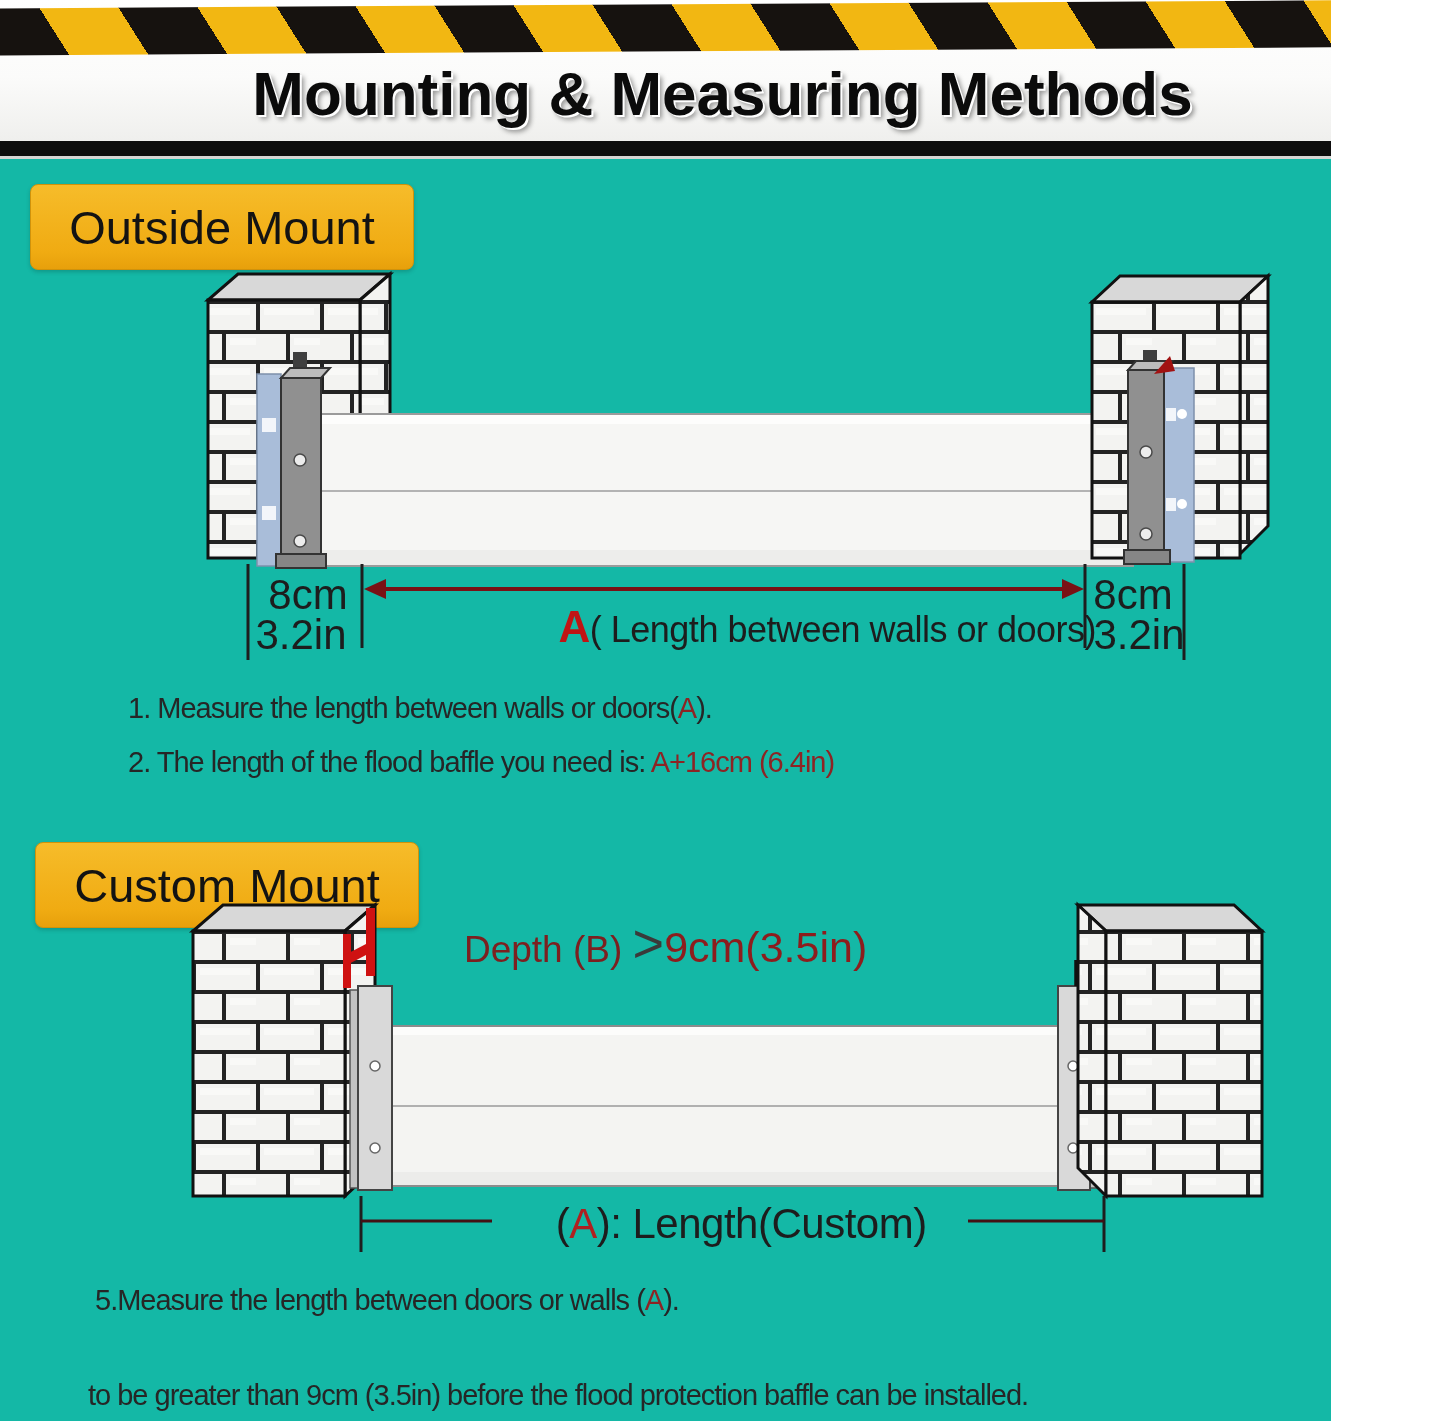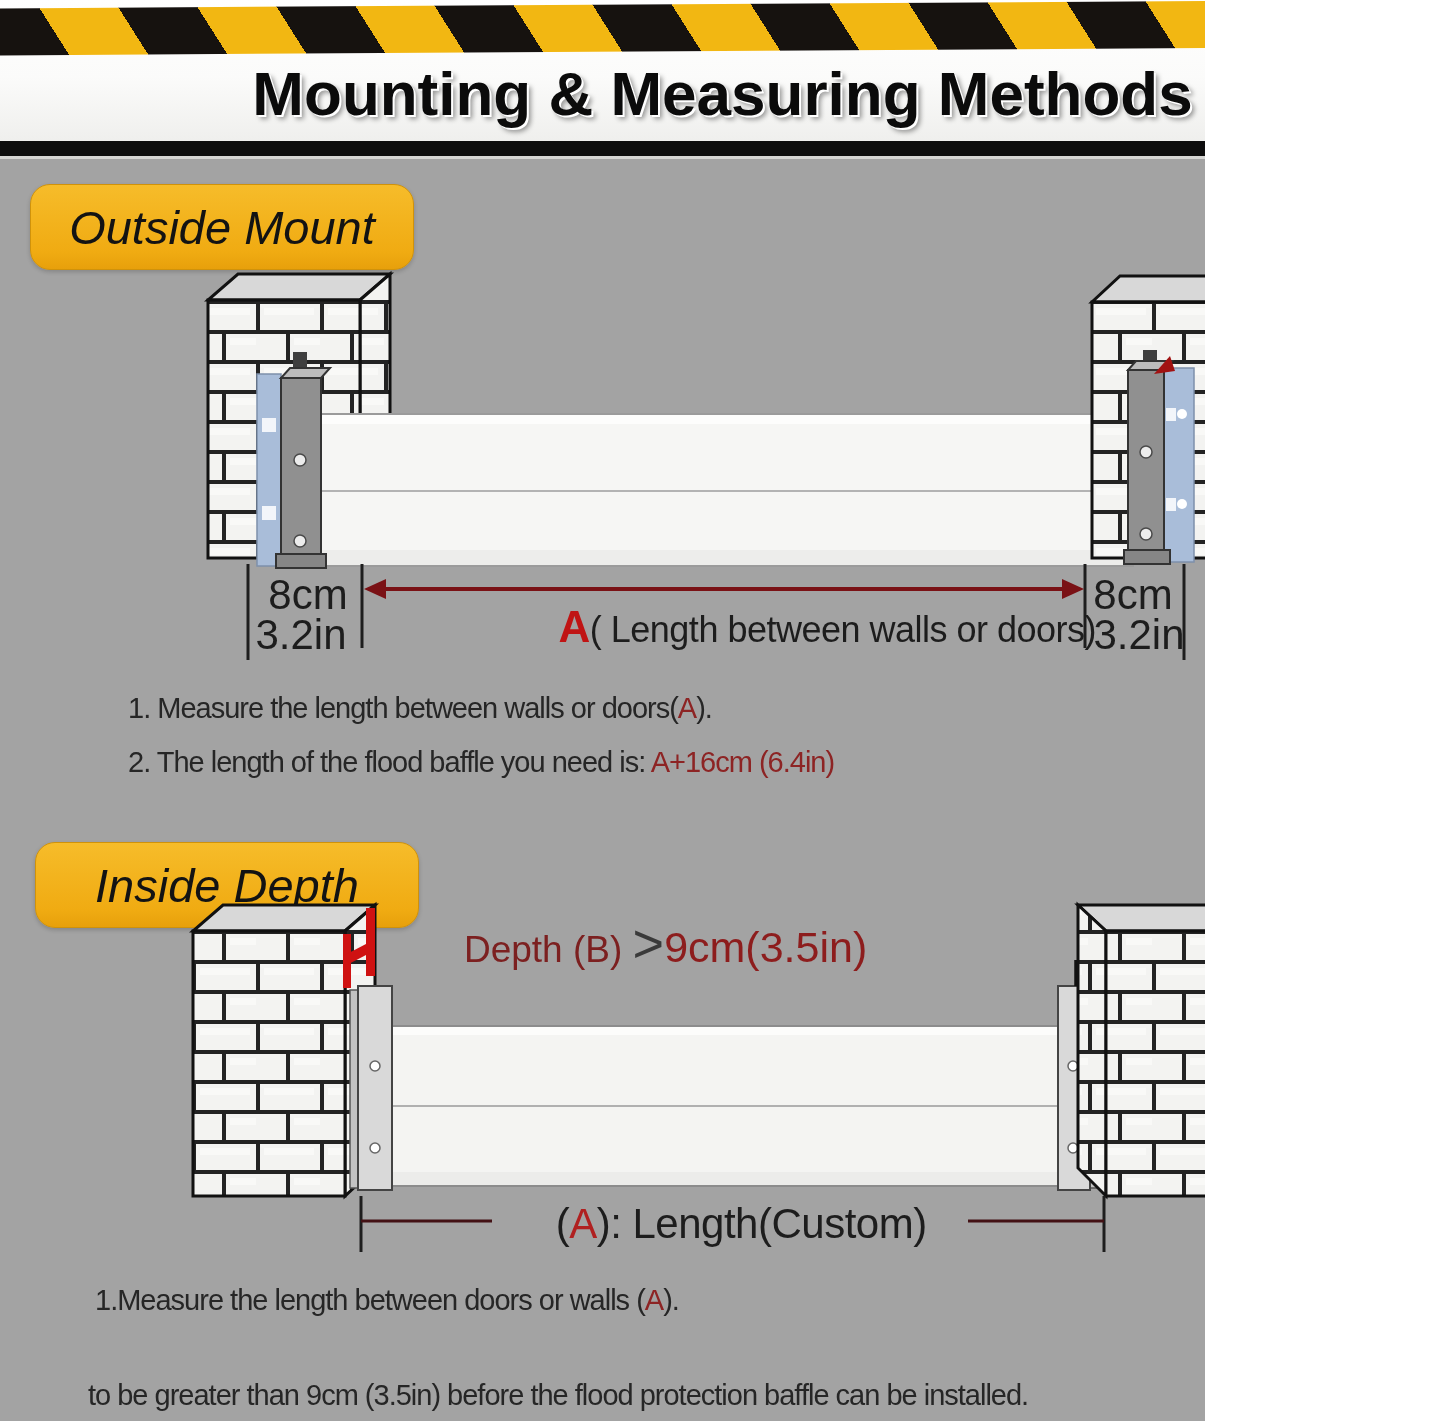--- a/index.html
+++ b/index.html
@@ -1,35 +1,35 @@
 <!DOCTYPE html>
 <html><head>
 <meta charset="utf-8">
 <style>
   html,body{margin:0;padding:0;background:#ffffff;}
-  .page{position:relative;width:1205px;height:1421px;background:#a3a3a3;overflow:hidden;
-        font-family:"Liberation Sans",sans-serif;}
+  .page{position:relative;width:1315px;height:1421px;background:#14b8a6;overflow:hidden;
+        font-family:"Liberation Sans",sans-serif;padding-left:16px;}
 
   
   .title-band{position:absolute;left:0;top:0;width:1445px;height:141px;
               background:linear-gradient(180deg,#ffffff 0%,#fbfbfa 55%,#efefed 100%);}
   .tape{position:absolute;left:-10px;top:4px;width:1465px;height:47px;
         transform:rotate(-0.35deg);
         background:repeating-linear-gradient(58deg,#16120f 0 67px,#f2b712 67px 134px);}
   .page-title{position:absolute;left:0;top:58px;width:1445px;text-align:center;
               font-size:62px;font-weight:bold;color:#0b0b0b;letter-spacing:0px;
               text-shadow:2px 2px 0 #ffffff,4px 4px 5px rgba(0,0,0,0.40);}
   .black-bar{position:absolute;left:0;top:141px;width:1445px;height:15px;background:#0d0d0d;
              border-bottom:3px solid #d5d5d3;}
 
   
-  .badge{position:absolute;height:84px;border-radius:20px;
+  .badge{position:absolute;height:84px;border-radius:8px;
          background:linear-gradient(180deg,#f6bc2a 0%,#f0ab12 80%,#e7a00b 100%);
          border:1px solid #d0920a;display:flex;align-items:center;justify-content:center;
-         font-size:47px;color:#131313;box-shadow:0 2px 4px rgba(0,0,0,0.18);font-style:italic;}
+         font-size:47px;color:#131313;box-shadow:0 2px 4px rgba(0,0,0,0.18);}
   .badge-outside{left:30px;top:184px;width:382px;}
   .badge-inside{left:35px;top:842px;width:382px;}
 
   
   .diagram{position:absolute;left:0;}
   svg text{font-family:"Liberation Sans",sans-serif;fill:#1d1d1d;white-space:pre;}
   .dim{font-size:42px;}
   .spanlbl{font-size:36px;letter-spacing:-0.5px;}
   .spanlbl .big-a{font-size:44px;font-weight:bold;}
   .inlbl{font-size:42px;letter-spacing:-0.5px;}
@@ -129,21 +129,21 @@
     <text class="dim" x="1133" y="609" text-anchor="middle">8cm</text>
     <text class="dim" x="1139" y="649" text-anchor="middle">3.2in</text>
     <text class="spanlbl" x="492" y="642">
       <tspan class="big-a" fill="#c01414">A</tspan><tspan>( Length between walls or doors)</tspan>
     </text>
   </svg>
 
   <div class="step o-step1"><span>1. Measure the length between walls or doors(</span><span class="em">A</span><span>).</span></div>
   <div class="step o-step2"><span>2. The length of the flood baffle you need is: </span><span class="em">A+16cm (6.4in)</span><span></span></div>
 
-  <div class="badge badge-inside">Inside Depth</div>
+  <div class="badge badge-inside">Custom Mount</div>
 
   <svg class="diagram" style="top:898px" width="1445" height="360" viewBox="0 898 1445 360">
     <defs>
       <pattern id="brickB" width="64" height="60" patternUnits="userSpaceOnUse">
         <rect width="64" height="60" fill="#f3f3f1"></rect>
         <rect x="0" y="0" width="64" height="4" fill="#232323"></rect>
         <rect x="0" y="30" width="64" height="4" fill="#232323"></rect>
         <rect x="0" y="0" width="4" height="34" fill="#232323"></rect>
         <rect x="30" y="30" width="4" height="34" fill="#232323"></rect>
         <rect x="8" y="8" width="50" height="7" fill="#fcfcfb" opacity="0.55"></rect>
@@ -199,16 +199,16 @@
       <line x1="361" y1="1196" x2="361" y2="1252" stroke="#1e1e1e" stroke-width="3"></line>
       <line x1="1104" y1="1196" x2="1104" y2="1252" stroke="#1e1e1e" stroke-width="3"></line>
       <line x1="361" y1="1221" x2="492" y2="1221" stroke="#431114" stroke-width="3"></line>
       <line x1="968" y1="1221" x2="1104" y2="1221" stroke="#431114" stroke-width="3"></line>
     </g>
     <text class="inlbl" x="730" y="1238" text-anchor="middle">
       <tspan>(</tspan><tspan fill="#b02020">A</tspan><tspan>): Length(Custom)</tspan>
     </text>
   </svg>
 
-  <div class="step i-step1"><span>1.Measure the length between doors or walls (</span><span class="em">A</span><span>).</span></div>
+  <div class="step i-step1"><span>5.Measure the length between doors or walls (</span><span class="em">A</span><span>).</span></div>
   <div class="step i-step3"><span>to be greater than 9cm (3.5in) before the flood protection baffle can be installed.</span><span class="em"></span><span></span></div>
 
 </div>
 
 </body></html>

